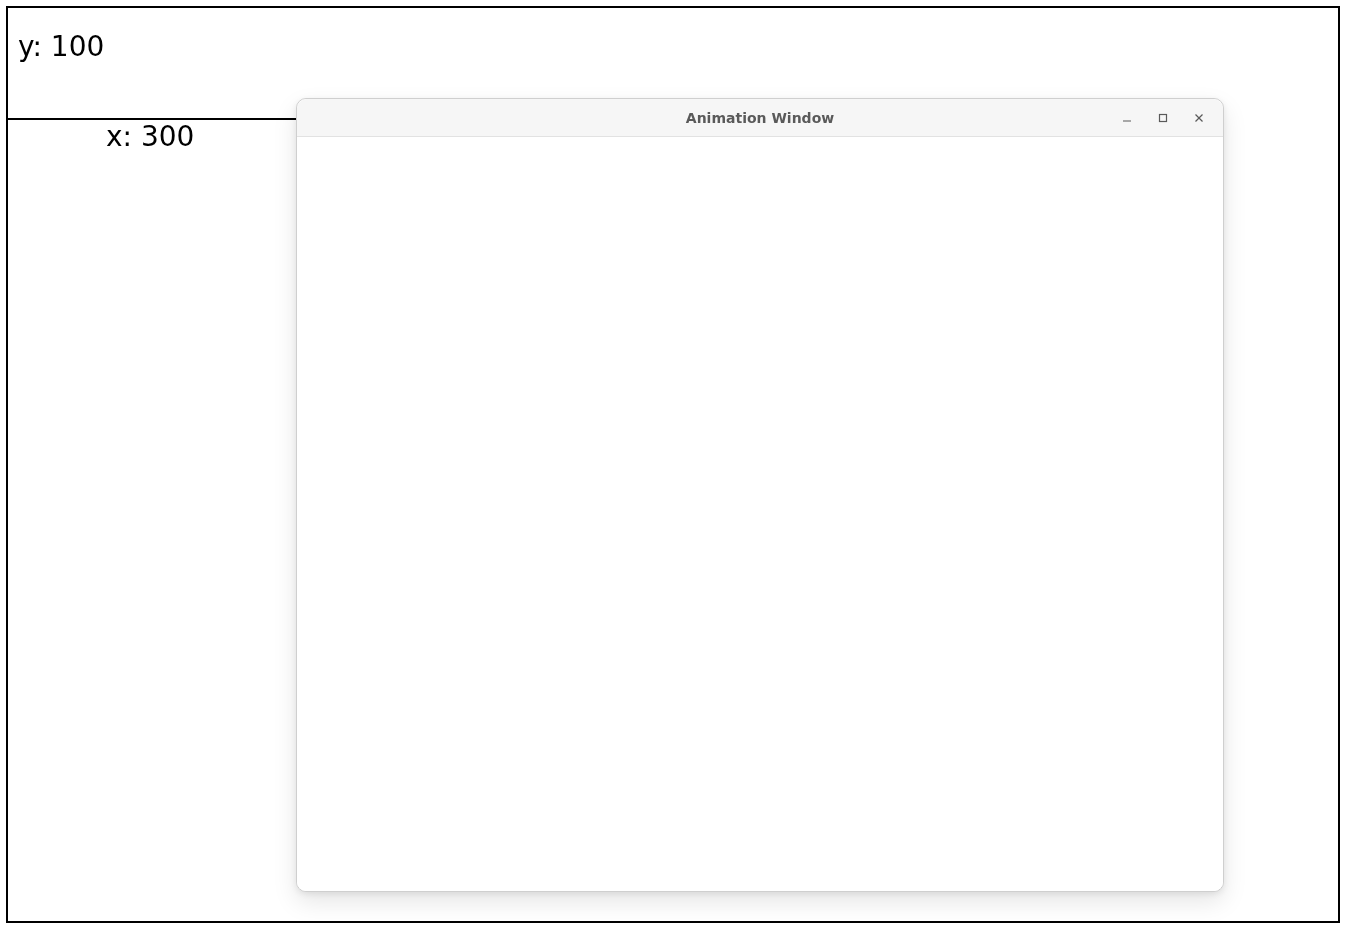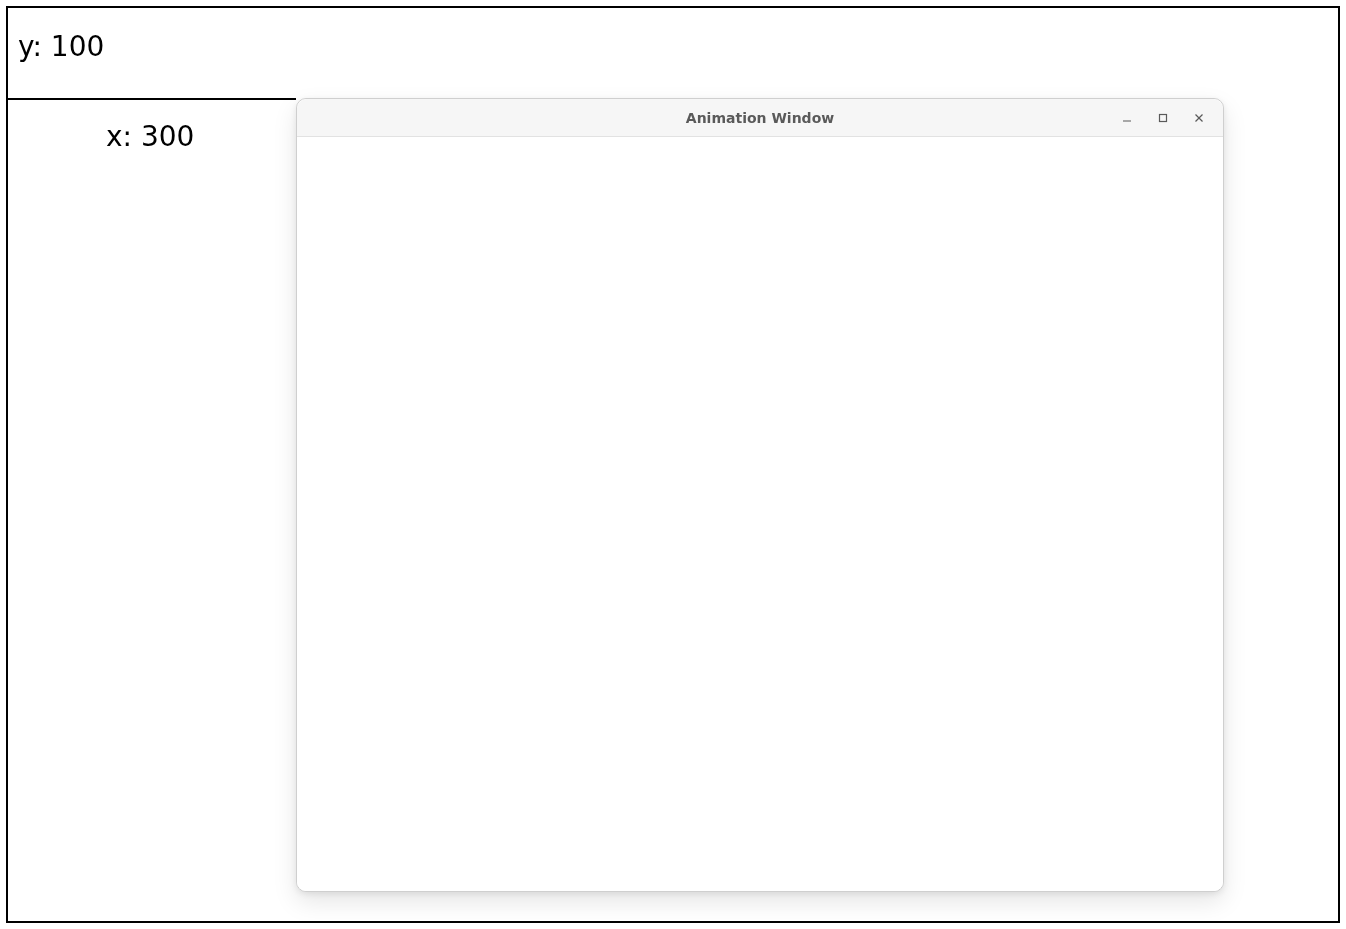--- a/index.html
+++ b/index.html
@@ -22,21 +22,21 @@
       width: 1334px;
       height: 917px;
       border: 2px solid #000000;
       background: #ffffff;
     }
     .y-region {
       position: absolute;
       left: 0;
       top: 0;
       width: 288px;
-      height: 92px;
+      height: 112px;
       border-bottom: 2px solid #000000;
     }
     .y-label {
       position: absolute;
       left: 10px;
       top: 22px;
       font-size: 28px;
       color: #000000;
     }
     .x-label {

